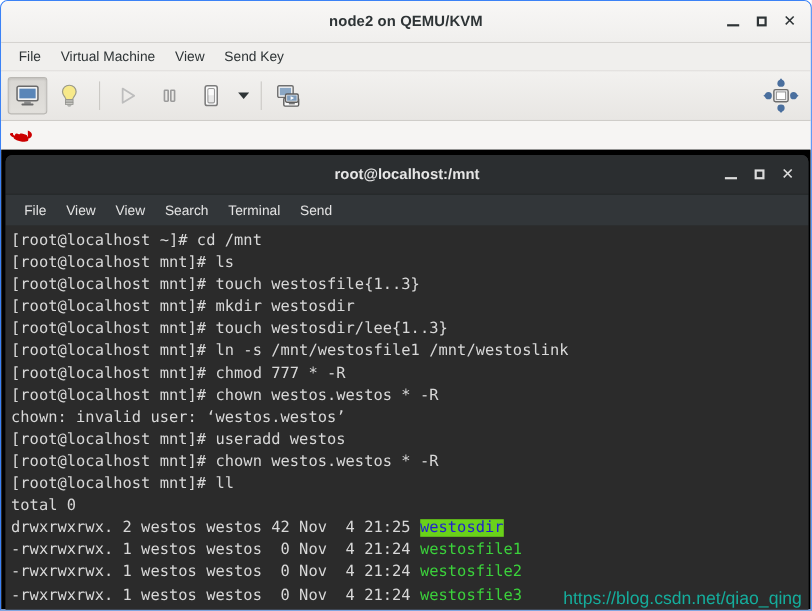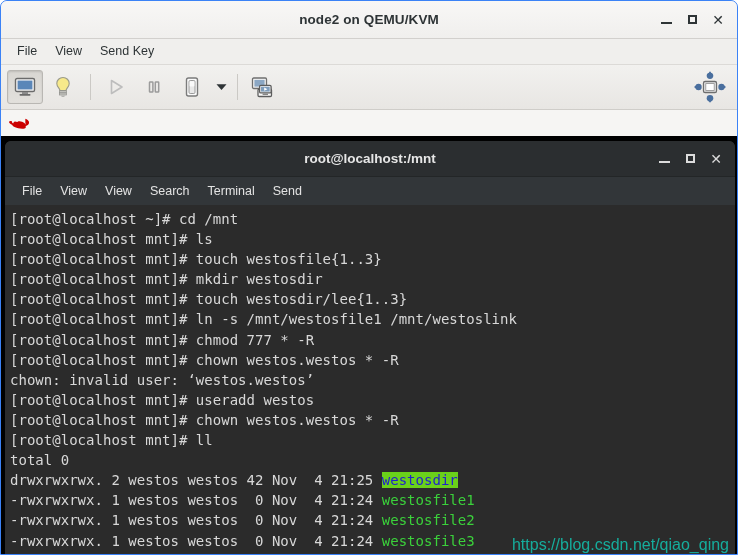--- a/index.html
+++ b/index.html
@@ -250,20 +250,21 @@
         <div class="wb-max"></div>
       </div>
       <div class="win-btn">
         <span class="wb-close">✕</span>
       </div>
     </div>
   </div>
 
   <div id="vm-menubar">
     <div class="vm-menu-item">File</div>
+    <div class="vm-menu-item">Virtual Machine</div>
     <div class="vm-menu-item">View</div>
     <div class="vm-menu-item">Send Key</div>
   </div>
 
   <div id="vm-toolbar">
 
     <div class="tb-btn pressed">
       <svg width="22" height="20" viewBox="0 0 22 20">
         <rect x="1.5" y="1.5" width="19" height="13" rx="1.6" fill="#f2f2f2" stroke="#6b6b6b" stroke-width="1.4"></rect>
         <rect x="3.6" y="3.6" width="14.8" height="8.8" fill="#5a86b8"></rect>

